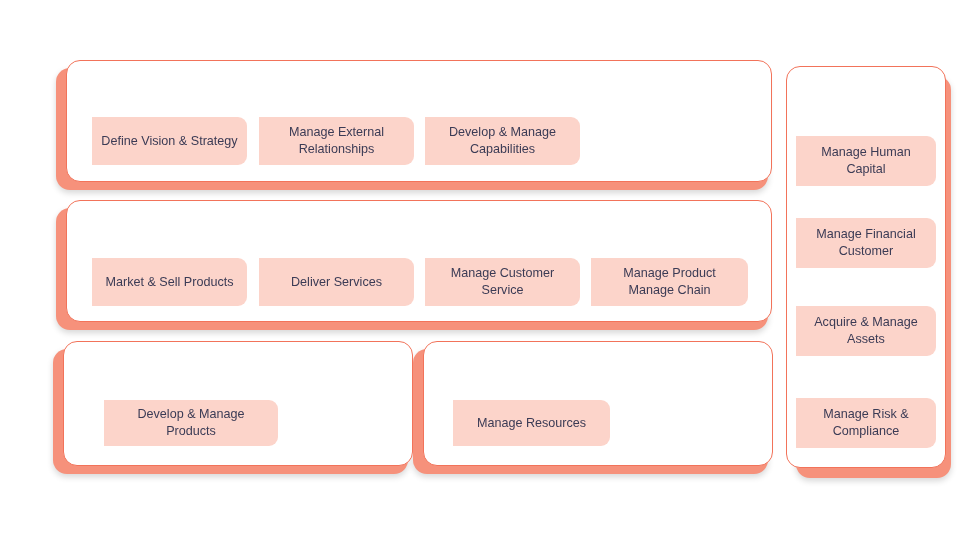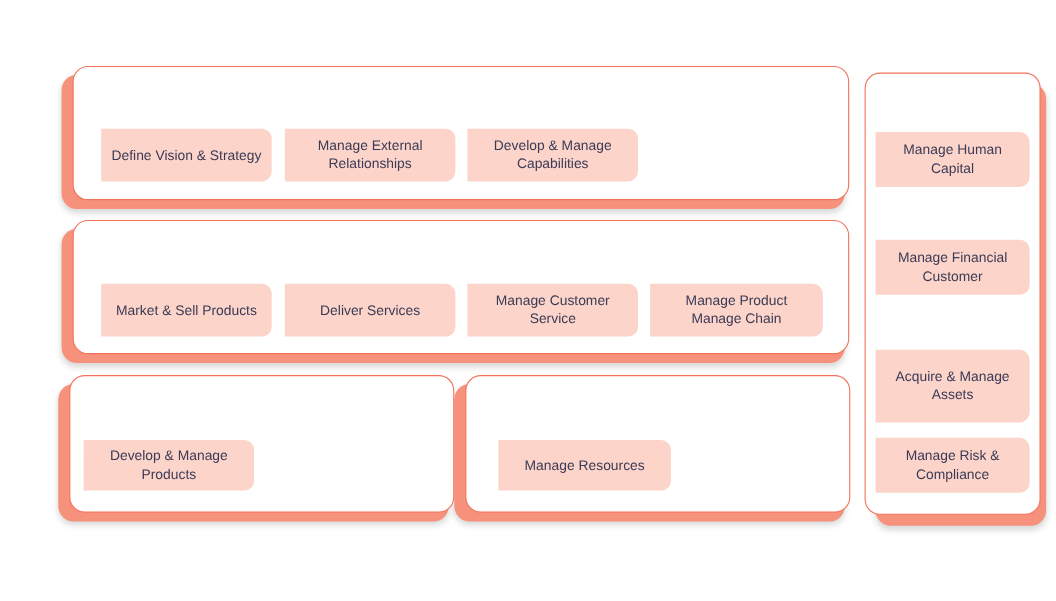--- a/index.html
+++ b/index.html
@@ -73,37 +73,37 @@
   #p-d0{left:64px;  top:258px; width:155px; height:48px;}
   #p-d1{left:231px; top:258px; width:155px; height:48px;}
   #p-d2{left:397px; top:258px; width:155px; height:48px;}
   #p-d3{left:563px; top:258px; width:157px; height:48px;}
 
   
   #sh-prod{left:25px; top:349px; width:355px; height:125px;}
   #cd-prod{left:35px; top:341px; width:350px; height:125px;}
   #tt-prod{left:48px; top:358px;}
 
-  #p-pr0{left:48px; top:400px; width:155px; height:46px;}
+  #p-pr0{left:76px; top:400px; width:174px; height:46px;}
 
   
   #sh-tech{left:385px; top:349px; width:355px; height:125px;}
   #cd-tech{left:395px; top:341px; width:350px; height:125px;}
   #tt-tech{left:409px; top:358px;}
 
   #p-tc0{left:425px; top:400px; width:157px; height:46px;}
 
   
   #sh-operate{left:768px; top:76px; width:155px; height:402px;}
   #cd-operate{left:758px; top:66px; width:160px; height:402px;}
   #tt-operate{left:773px; top:79px;}
 
-  #p-o0{left:768px; top:120px; width:140px; height:50px;}
+  #p-o0{left:768px; top:136px; width:140px; height:50px;}
   #p-o1{left:768px; top:218px; width:140px; height:50px;}
-  #p-o2{left:768px; top:318px; width:140px; height:66px;}
+  #p-o2{left:768px; top:306px; width:140px; height:50px;}
   #p-o3{left:768px; top:398px; width:140px; height:50px;text-align:center;}
 </style>
 </head>
 <body>
 
 <div class="canvas">
 
   <div class="shadow" id="sh-govern"></div>
   <div class="card" id="cd-govern"></div>
   <div class="card-title" id="tt-govern">Govern</div>

